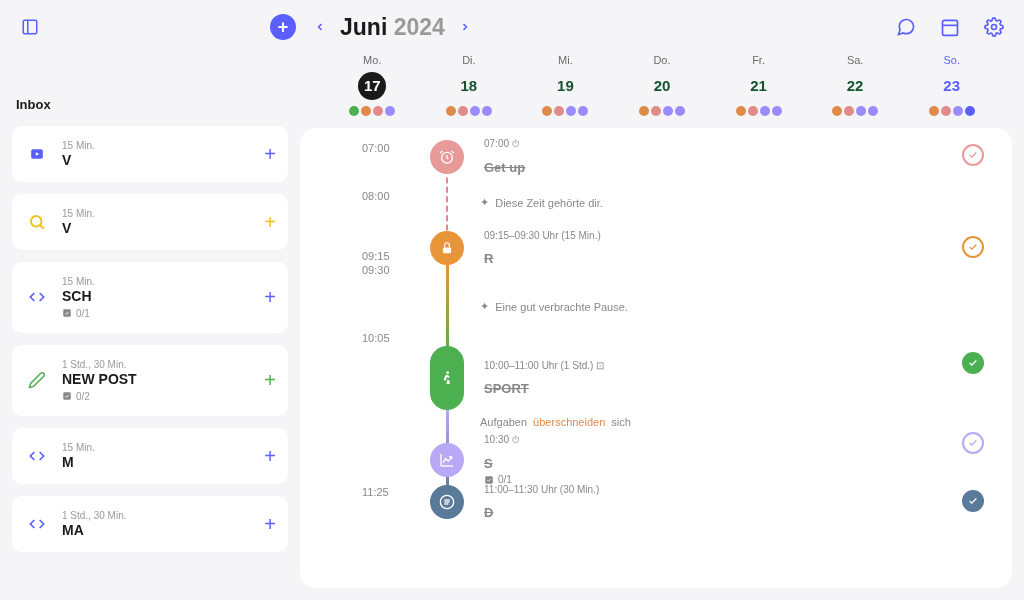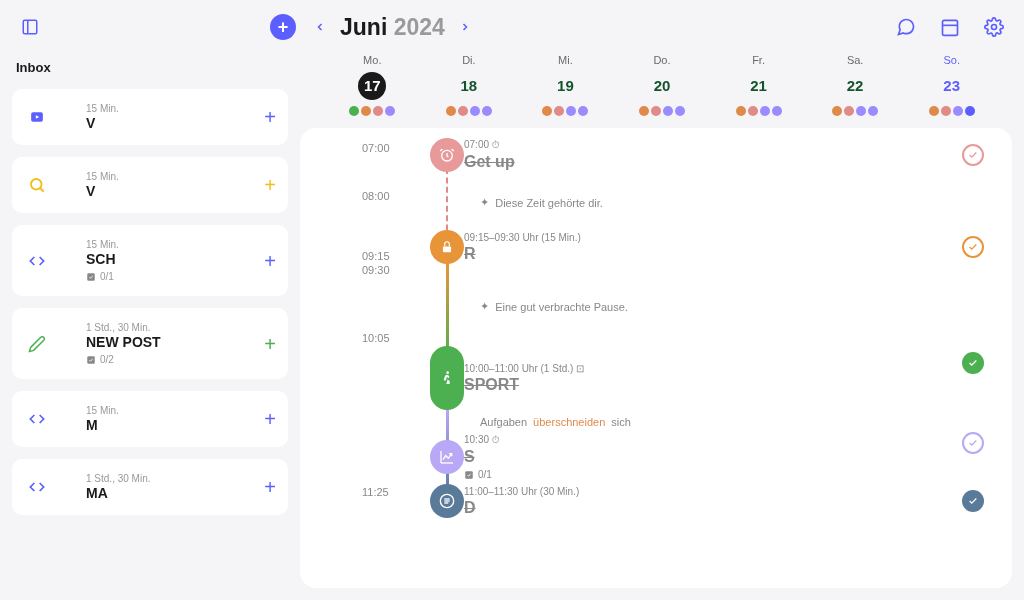--- a/index.html
+++ b/index.html
@@ -7,48 +7,48 @@
 .topbar { height: 54px; display: flex; align-items: center; padding: 0 16px; gap: 12px; }
 .topbar-left { flex: 0 0 280px; display: flex; align-items: center; gap: 12px; }
 .topbar-center { display: flex; align-items: center; gap: 8px; }
 .topbar-right { margin-left: auto; display: flex; align-items: center; gap: 16px; }
 .icon-btn { width: 28px; height: 28px; display: flex; align-items: center; justify-content: center; cursor: pointer; color: #5b5fff; }
 .add-btn { width: 26px; height: 26px; border-radius: 50%; background: #5b5fff; color: white; display: flex; align-items: center; justify-content: center; cursor: pointer; font-size: 18px; font-weight: bold; }
 .nav-arrow { width: 24px; height: 24px; display: flex; align-items: center; justify-content: center; cursor: pointer; color: #5b5fff; font-size: 18px; }
 .month-title { font-size: 23px; font-weight: 700; color: #1a1a1a; }
 .month-title .year { color: #9a9a9a; font-weight: 600; }
 .main { flex: 1; display: flex; overflow: hidden; }
-.sidebar { width: 300px; padding: 0 12px; display: flex; flex-direction: column; }
+.sidebar { width: 300px; padding: 0 12px; display: flex; flex-direction: column; justify-content: center; }
 .sidebar-title { font-size: 13px; font-weight: 700; color: #1a1a1a; padding: 6px 4px 14px; }
 .inbox-card { background: white; border-radius: 10px; padding: 14px 14px; margin-bottom: 12px; display: flex; align-items: center; gap: 14px; position: relative; cursor: pointer; }
 .inbox-icon { width: 22px; height: 22px; display: flex; align-items: center; justify-content: center; flex-shrink: 0; }
-.inbox-body { flex: 1; margin-left: 24px; }
+.inbox-body { flex: 1; }
 .inbox-duration { font-size: 10px; color: #999; }
 .inbox-title { font-size: 14px; font-weight: 600; color: #1a1a1a; margin-top: 1px; }
 .inbox-subtasks { font-size: 10px; color: #999; margin-top: 4px; display: flex; align-items: center; gap: 4px; }
 .inbox-plus { position: absolute; right: 12px; top: 50%; transform: translateY(-50%); color: #5b5fff; font-size: 20px; font-weight: 300; cursor: pointer; }
 .content { flex: 1; display: flex; flex-direction: column; overflow: hidden; }
 .weekdays { display: grid; grid-template-columns: repeat(7, 1fr); padding: 0 24px 12px; }
 .weekday { text-align: center; cursor: pointer; }
 .weekday-abbr { font-size: 11px; color: #6a6a6a; font-weight: 500; margin-bottom: 6px; }
 .weekday-num { font-size: 15px; font-weight: 700; color: #14532d; display: inline-block; width: 28px; height: 28px; line-height: 28px; border-radius: 50%; }
 .weekday.active .weekday-num { background: #1a1a1a; color: white; }
 .weekday.today .weekday-num { color: #5b5fff; }
 .weekday.today .weekday-abbr { color: #5b5fff; }
 .weekday-dots { display: flex; justify-content: center; gap: 2px; margin-top: 6px; }
 .dot { width: 10px; height: 10px; border-radius: 50%; }
 .timeline-wrap { flex: 1; background: white; border-radius: 16px; margin: 0 12px 12px 0; overflow-y: auto; position: relative; }
 .timeline { position: relative; padding: 20px 0 20px 0; }
 .time-label { position: absolute; left: 62px; font-size: 11px; color: #888; transform: translateY(-50%); }
-.event { position: absolute; left: 130px; display: flex; align-items: center; }
+.event { position: absolute; left: 130px; display: flex; align-items: center; gap: 20px; }
 .event-pill { width: 34px; height: 34px; border-radius: 17px; display: flex; align-items: center; justify-content: center; color: white; flex-shrink: 0; z-index: 2; }
 .event-pill.tall { height: 64px; border-radius: 17px; }
 .event-body { flex: 1; }
 .event-time { font-size: 10px; color: #888; }
-.event-title { font-size: 16px; font-weight: 600; color: #1a1a1a; margin-top: 2px; }
+.event-title { font-size: 13px; font-weight: 600; color: #1a1a1a; margin-top: 10px; }
 .event-title.strike { text-decoration: line-through; color: #888; }
 .event-subtask { font-size: 10px; color: #888; margin-top: 3px; display:flex; align-items:center; gap:4px;}
 .note { position: absolute; left: 180px; font-size: 11px; color: #888; display: flex; align-items: center; gap: 6px; }
 .note .overlap-word { color: #e08a4a; }
 .status-check { position: absolute; right: 28px; width: 22px; height: 22px; border-radius: 50%; display: flex; align-items: center; justify-content: center; color: white; font-size: 11px; cursor: pointer; }
 .line-dashed { border-left: 2px dashed #e08a8a; position: absolute; left: 146px; }
 .line-solid { position: absolute; left: 146px; width: 3px; border-radius: 2px; }
 svg { display: block; }
 </style>
 </head>

